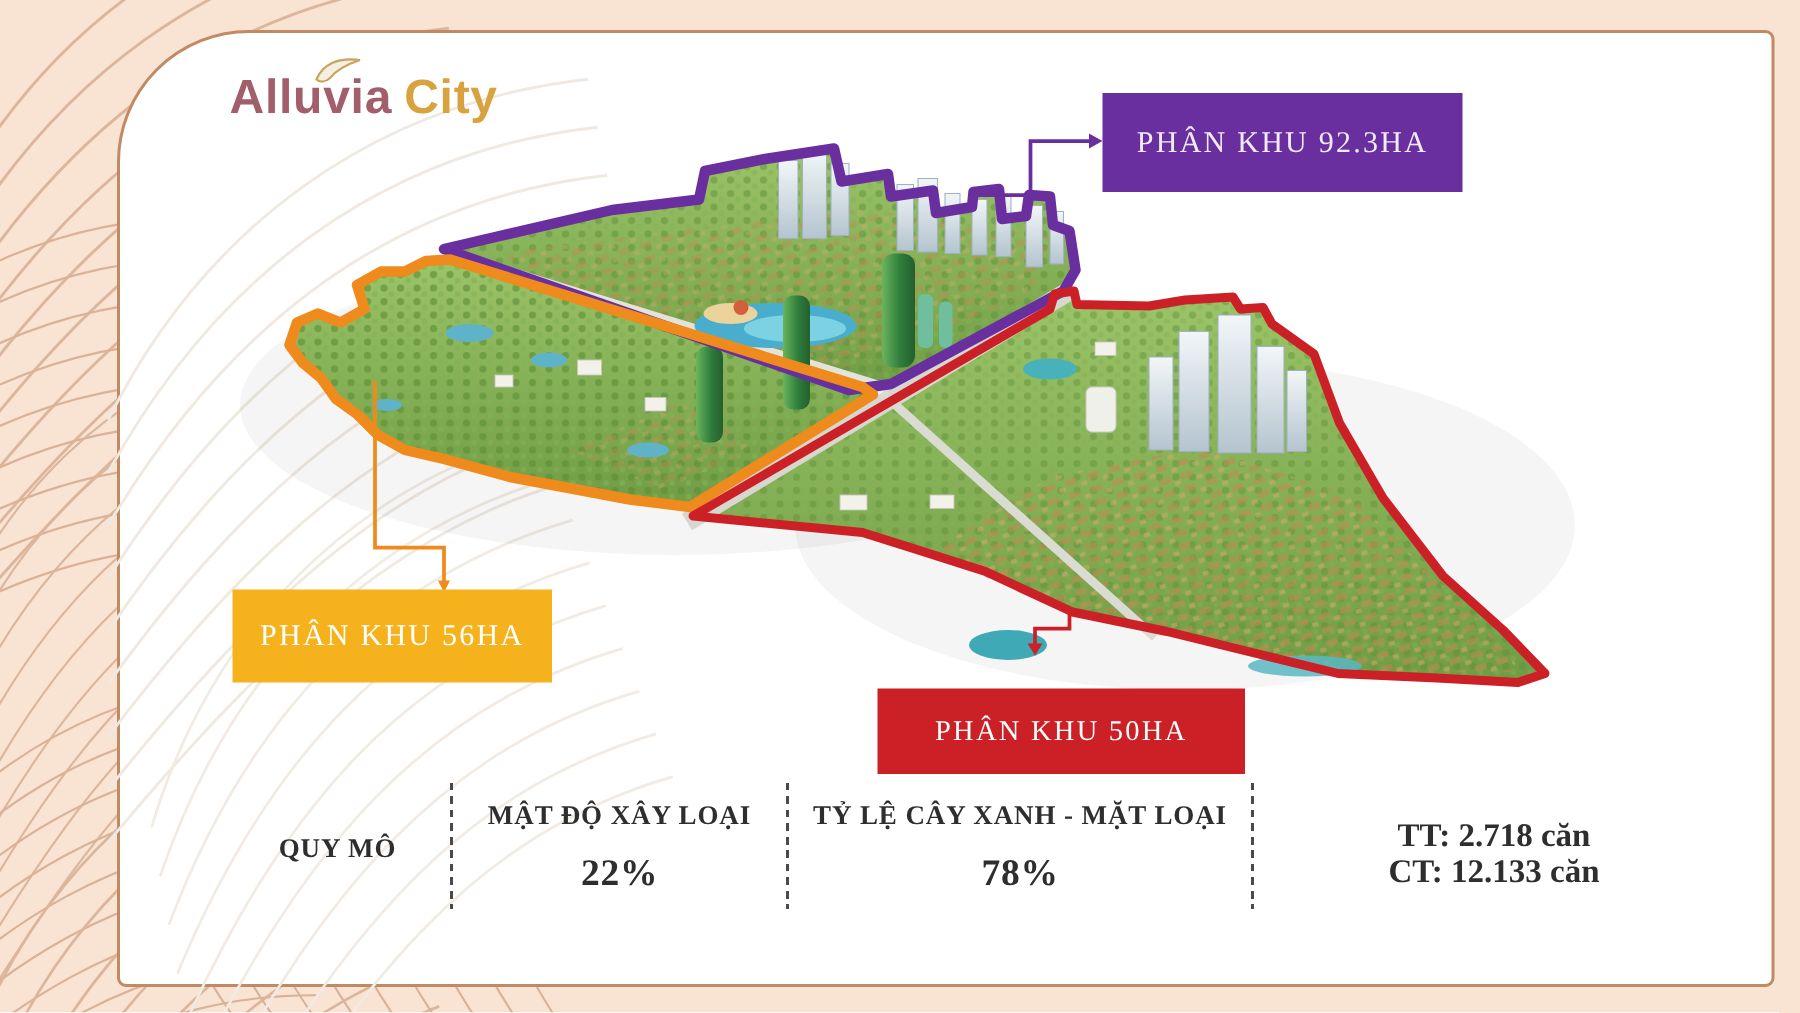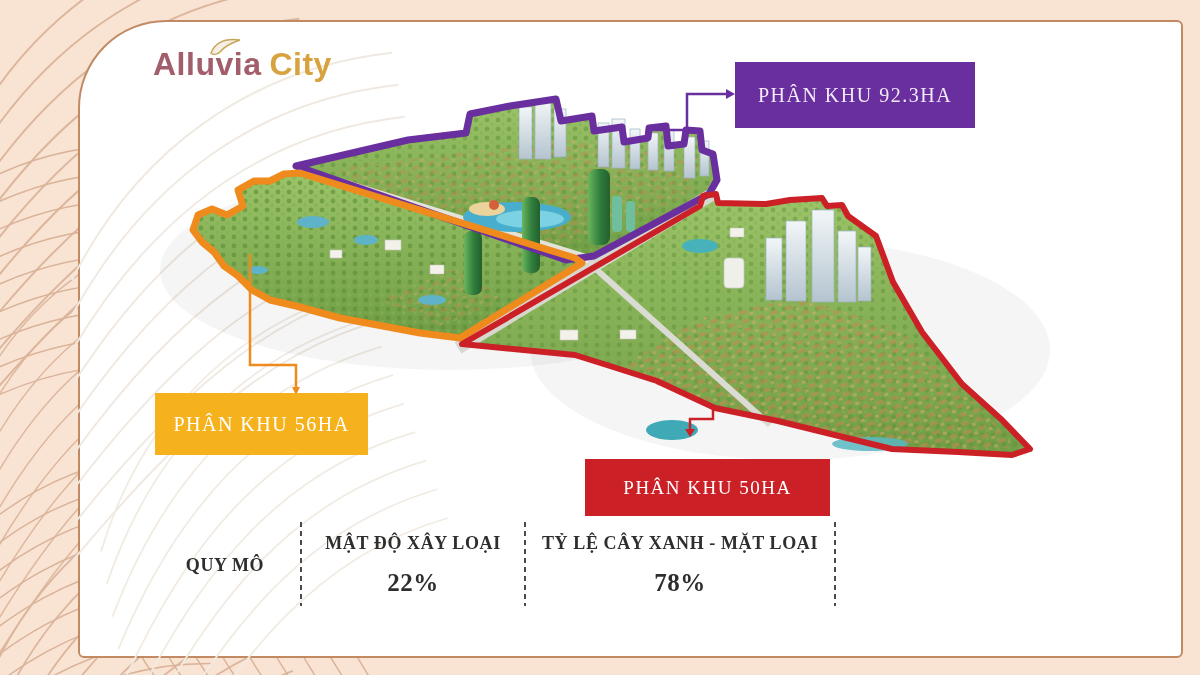--- a/index.html
+++ b/index.html
@@ -224,16 +224,20 @@
       <div class="stat-label">MẬT ĐỘ XÂY LOẠI</div>
       <div class="stat-value">22%</div>
     </div>
     <div class="vdash"></div>
     <div class="stat c3">
       <div class="stat-label">TỶ LỆ CÂY XANH - MẶT LOẠI</div>
       <div class="stat-value">78%</div>
     </div>
     <div class="vdash"></div>
     <div class="stat c4">
+      <div class="stat-value-lines">
+        <div>TT: 2.718 căn</div>
+        <div>CT: 12.133 căn</div>
+      </div>
     </div>
   </div>
 
 </div>
 
 </body></html>

